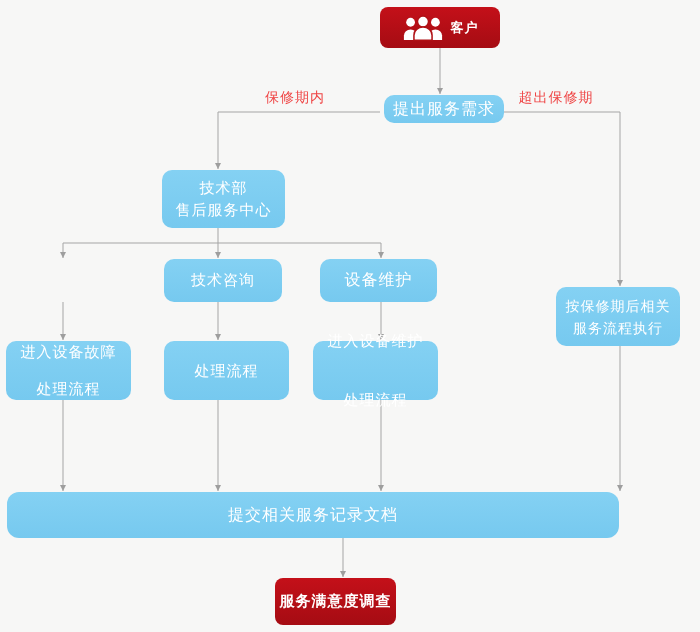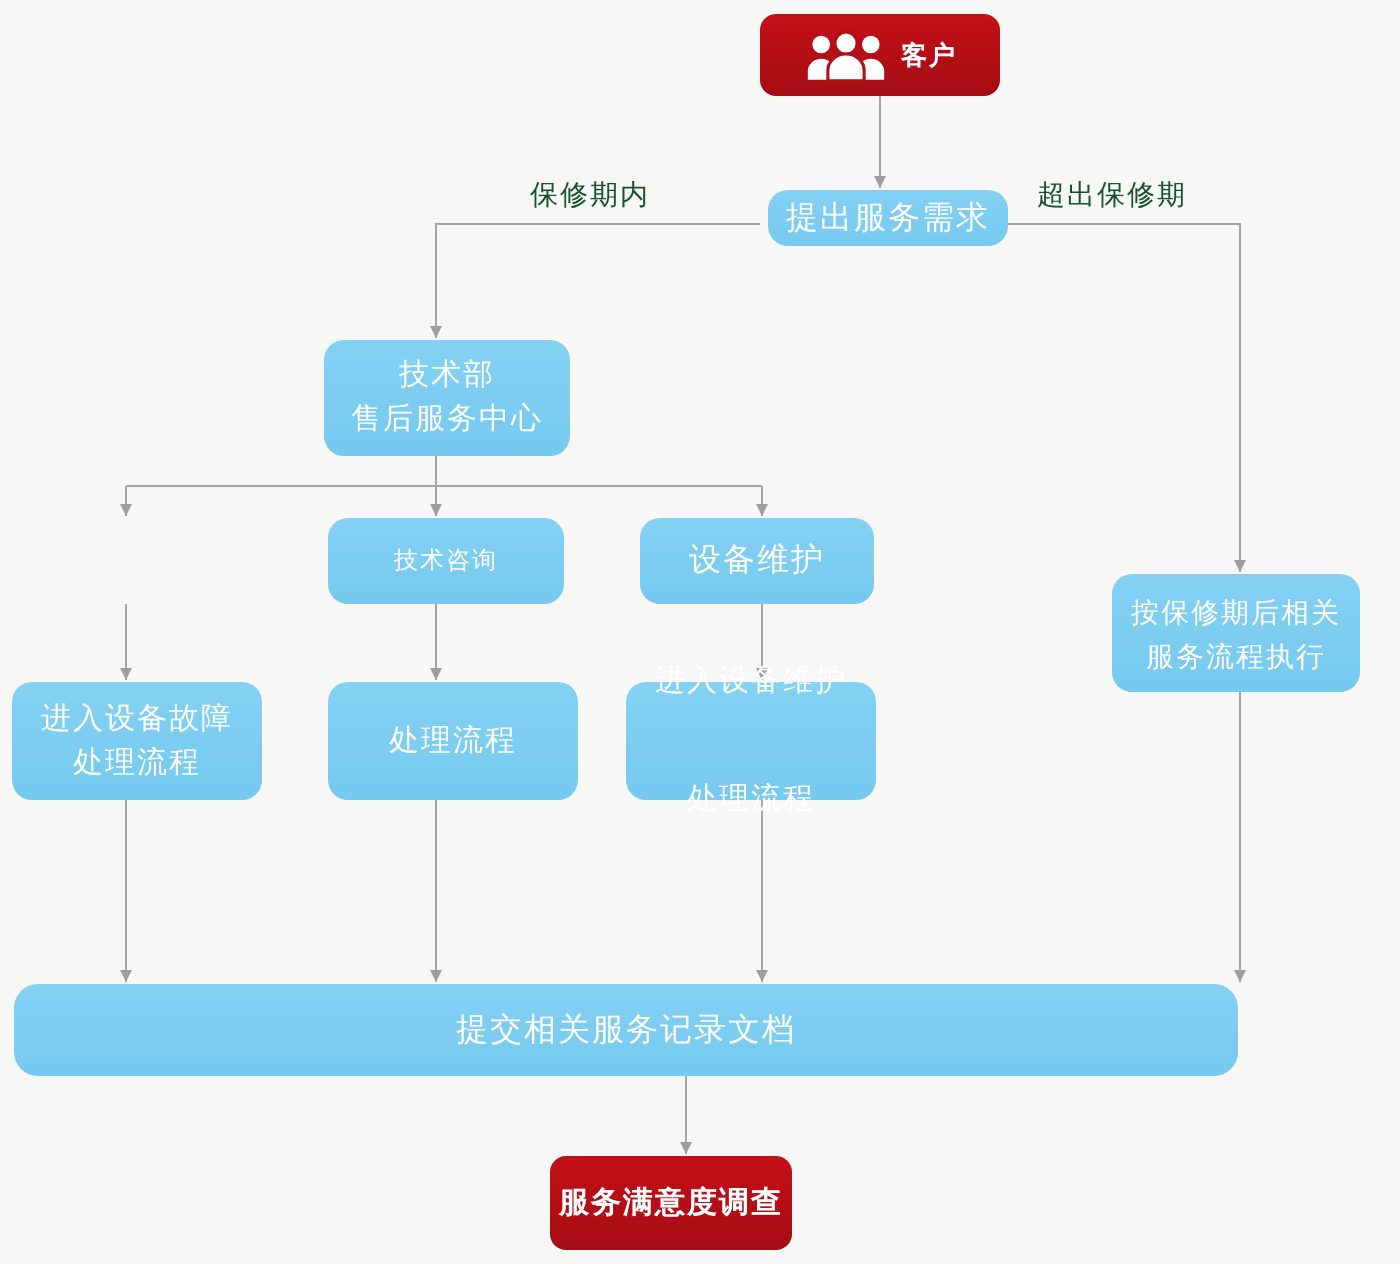--- a/index.html
+++ b/index.html
@@ -32,32 +32,32 @@
   }
   .blue { background: linear-gradient(180deg, #84d1f3 0%, #76c9ef 100%); }
   .red  { background: linear-gradient(180deg, #c41019 0%, #a50c13 100%); border-radius: 8px; }
 
   .node .line { display: block; }
 
   #node-customer      { left: 380px; top: 7px;   width: 120px; height: 41px; flex-direction: row; gap: 7px; font-size: 13px; font-weight: bold; }
   #node-request       { left: 384px; top: 95px;  width: 120px; height: 28px; font-size: 16px; font-family: Liberation Mono, monospace; }
   #node-tech-dept     { left: 162px; top: 170px; width: 123px; height: 58px; font-size: 15px; line-height: 22px; }
   #node-fault         { left: 12px;  top: 259px; width: 118px; height: 43px; font-size: 16px; }
-  #node-consult       { left: 164px; top: 259px; width: 118px; height: 43px; font-size: 12px; }
+  #node-consult       { left: 164px; top: 259px; width: 118px; height: 43px; font-size: 15px; }
   #node-maintain      { left: 320px; top: 259px; width: 117px; height: 43px; font-size: 16px; }
-  #node-fault-proc    { left: 6px;   top: 341px; width: 125px; height: 59px; font-size: 15px; line-height: 22px; }
+  #node-fault-proc    { left: 6px;   top: 341px; width: 125px; height: 59px; font-size: 15px; line-height: 22px; justify-content: space-between; }
   #node-consult-proc  { left: 164px; top: 341px; width: 125px; height: 59px; font-size: 15px; line-height: 22px; }
   #node-maintain-proc { left: 313px; top: 341px; width: 125px; height: 59px; font-size: 15px; line-height: 22px; gap: 37px; }
   #node-post-warranty { left: 556px; top: 287px; width: 124px; height: 59px; font-size: 14px; line-height: 22px; }
   #node-submit-docs   { left: 7px;   top: 492px; width: 612px; height: 46px; font-size: 16px; border-radius: 12px; }
   #node-survey        { left: 275px; top: 578px; width: 121px; height: 47px; font-size: 15px; font-weight: bold; }
 
   .edge-label {
     position: absolute;
-    color: #14532d;
+    color: #ef4444;
     font-size: 14px;
     text-align: center;
     letter-spacing: 1px;
   }
   #label-within { left: 243px; top: 89px; width: 104px; }
   #label-beyond { left: 504px; top: 89px; width: 104px; }
 
   .people-icon { display: inline-block; width: 42px; height: 27px; }
 </style>
 </head>

